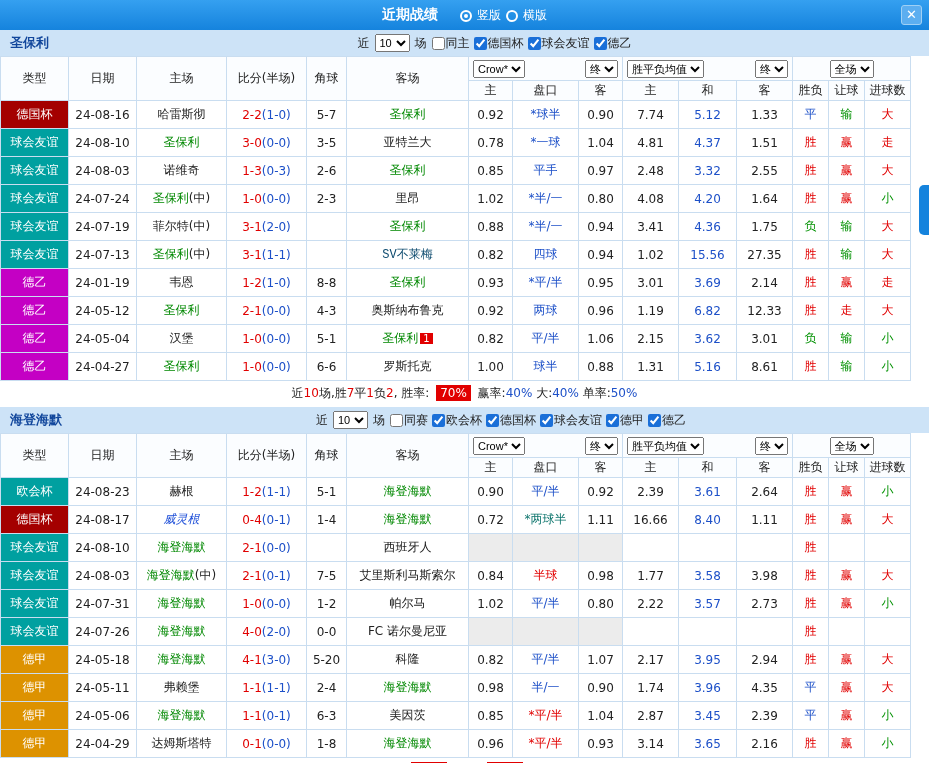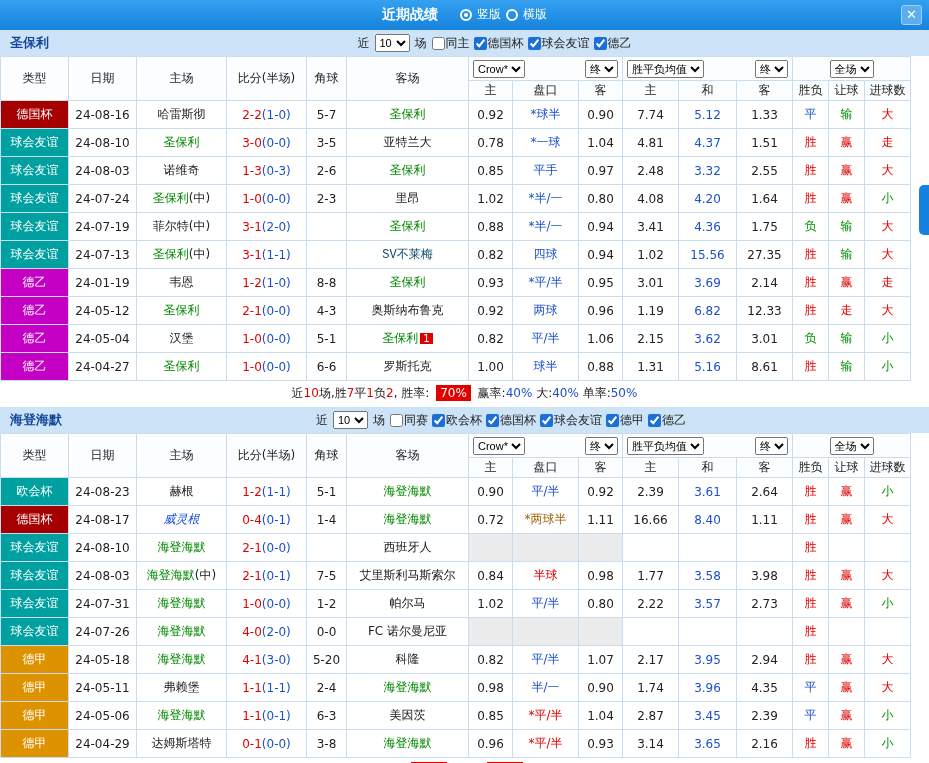--- a/index.html
+++ b/index.html
@@ -3,21 +3,21 @@
 <meta charset="utf-8">
 <style>
   * { margin:0; padding:0; box-sizing:border-box; }
   html,body { width:929px; height:763px; overflow:hidden; background:#fff;
     font-family:"DejaVu Sans","Liberation Sans",sans-serif; font-size:12px; color:#222; }
   .window { position:relative; width:929px; height:763px; }
 
   
   .titlebar { height:30px; background:linear-gradient(#35a0f0,#1583dd);
     display:flex; align-items:center; position:relative; }
-  .tb-center { margin:0 auto; display:flex; align-items:flex-start; gap:8px; }
+  .tb-center { margin:0 auto; display:flex; align-items:flex-end; gap:8px; }
   .tb-title { color:#fff; font-weight:bold; font-size:14px; }
   .radio-group { display:flex; align-items:center; gap:5px; margin-left:14px; }
   .rcircle { width:12px; height:12px; border:2px solid #fff; border-radius:50%;
     display:inline-block; position:relative; cursor:pointer; }
   .rcircle.sel::after { content:''; position:absolute; inset:2px; background:#fff; border-radius:50%; }
   .radio-label { color:#fff; cursor:pointer; }
   .close-btn { position:absolute; right:7px; top:5px; width:21px; height:20px;
     background:#5caef0; border:1px solid #9fd0f5; border-radius:3px; color:#fff;
     font-size:13px; line-height:18px; text-align:center; cursor:pointer; }
 
@@ -464,21 +464,21 @@
             <td class="res" style="color: rgb(0, 145, 0);">小</td>
           </tr>
           <tr>
             <td class="league" style="background: rgb(164, 0, 0);">德国杯</td>
             <td class="date">24-08-17</td>
             <td class="teamcell"><span style="color: #1d4ed8; font-style: italic;">威灵根</span></td>
             <td class="score"><span class="ft">0-4</span><span class="ht">(0-1)</span></td>
             <td class="corner">1-4</td>
             <td class="teamcell"><span style="color: rgb(0, 136, 0);">海登海默</span></td>
             <td class="odd">0.72</td>
-            <td class="line" style="color: #a16207;">*两球半</td>
+            <td class="line" style="color: #0f766e;">*两球半</td>
             <td class="odd">1.11</td>
             <td class="avg">16.66</td>
             <td class="avg mid">8.40</td>
             <td class="avg">1.11</td>
             <td class="res" style="color: rgb(225, 0, 0);">胜</td>
             <td class="res" style="color: rgb(225, 0, 0);">赢</td>
             <td class="res" style="color: rgb(225, 0, 0);">大</td>
           </tr>
           <tr>
             <td class="league" style="background: rgb(0, 160, 160);">球会友谊</td>
@@ -597,21 +597,21 @@
             <td class="avg">2.39</td>
             <td class="res" style="color: rgb(29, 80, 200);">平</td>
             <td class="res" style="color: rgb(225, 0, 0);">赢</td>
             <td class="res" style="color: rgb(0, 145, 0);">小</td>
           </tr>
           <tr>
             <td class="league" style="background: rgb(221, 146, 0);">德甲</td>
             <td class="date">24-04-29</td>
             <td class="teamcell"><span style="color: rgb(34, 34, 34);">达姆斯塔特</span></td>
             <td class="score"><span class="ft">0-1</span><span class="ht">(0-0)</span></td>
-            <td class="corner">3-8</td>
+            <td class="corner">1-8</td>
             <td class="teamcell"><span style="color: rgb(0, 136, 0);">海登海默</span></td>
             <td class="odd">0.96</td>
             <td class="line" style="color: rgb(225, 0, 0);">*平/半</td>
             <td class="odd">0.93</td>
             <td class="avg">3.14</td>
             <td class="avg mid">3.65</td>
             <td class="avg">2.16</td>
             <td class="res" style="color: rgb(225, 0, 0);">胜</td>
             <td class="res" style="color: rgb(225, 0, 0);">赢</td>
             <td class="res" style="color: rgb(0, 145, 0);">小</td>

